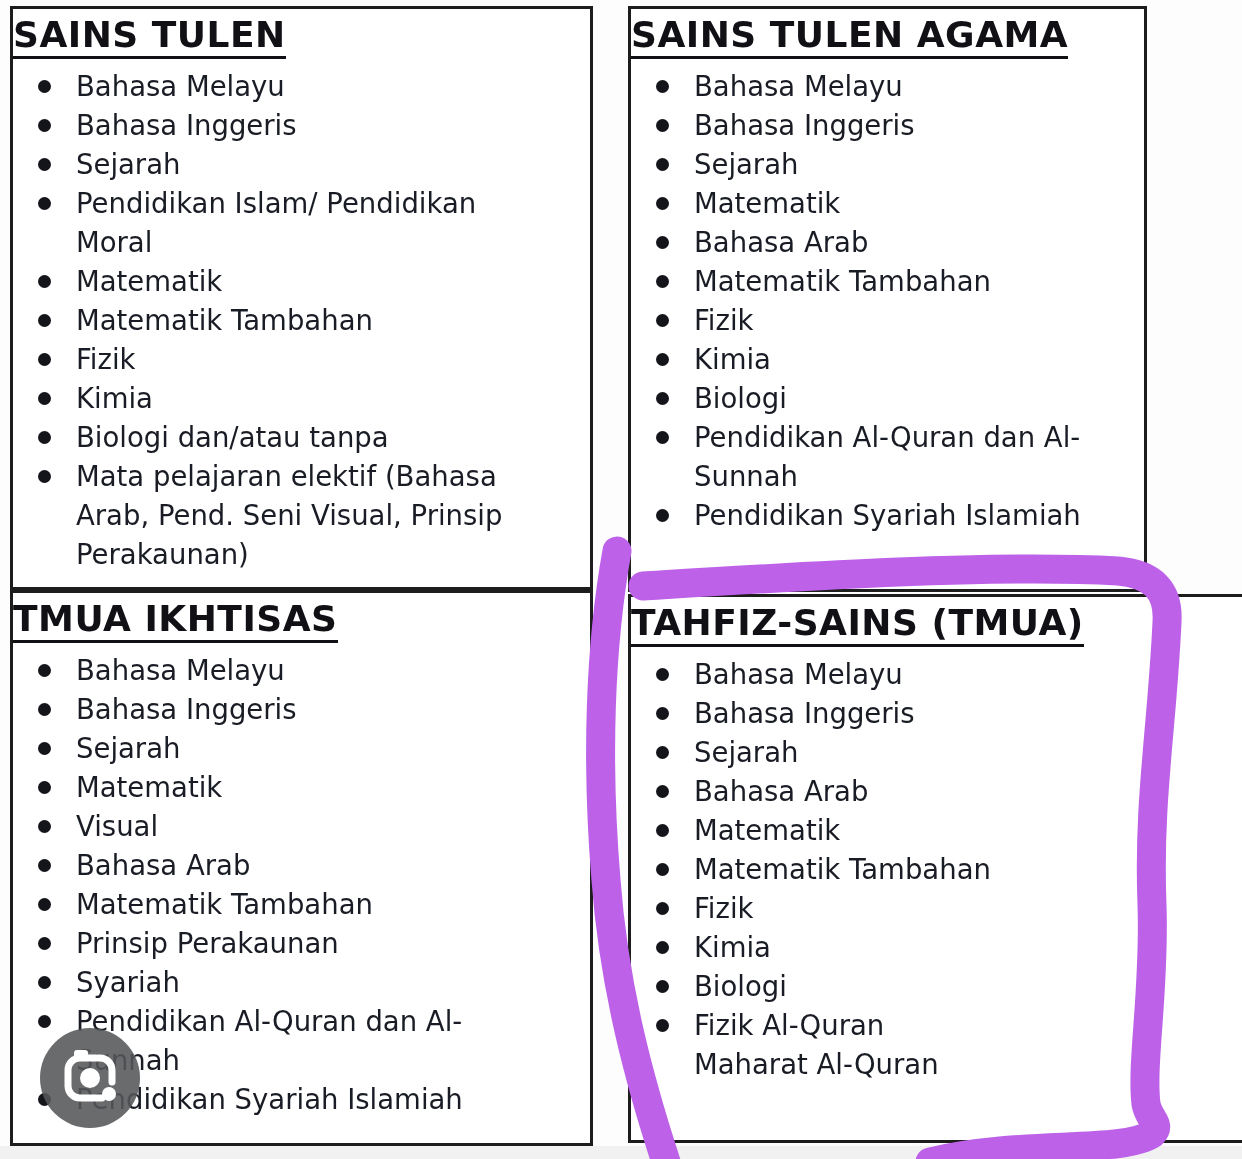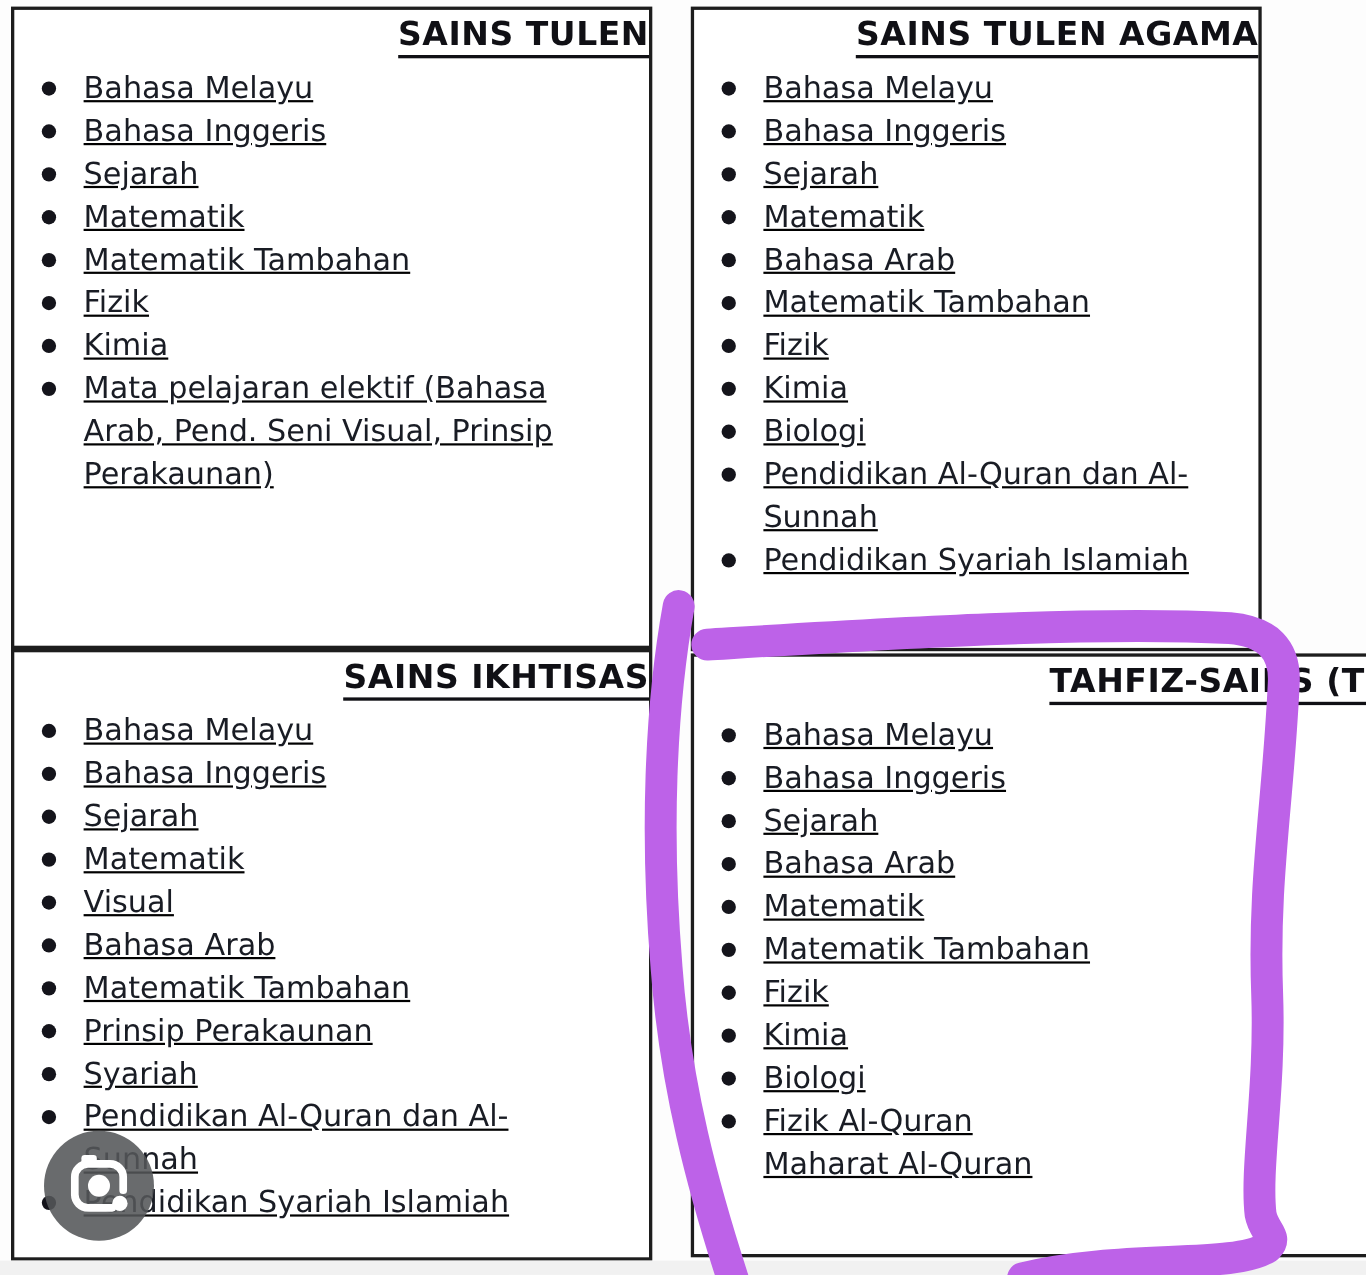--- a/index.html
+++ b/index.html
@@ -9,37 +9,36 @@
     font-family:"DejaVu Sans","Liberation Sans",sans-serif;
   }
   .page{position:absolute;inset:0;}
   .box{
     position:absolute;
     background:#ffffff;
     border:3px solid #1d1d1d;
     box-sizing:border-box;
   }
   .box-title{
-    text-align:right;
+    text-align:left;
     margin-top:5px;
-    font-size:30px;
+    font-size:36px;
     font-weight:bold;
     color:#101015;
     letter-spacing:0.5px;
   }
   .box-title .underline{
     display:inline-block;
     border-bottom:3px solid #101015;
     padding-bottom:1px;
   }
   ul.subject-list{
     list-style:none;
     margin:8px 0 0 0;
     padding:0 10px 0 63px;
-    text-decoration:underline;
   }
   ul.subject-list li{
     position:relative;
     font-size:27.5px;
     line-height:39px;
     color:#191c24;
     white-space:pre-line;
     font-weight:500;
   }
   ul.subject-list li::before{
@@ -85,24 +84,27 @@
 
   <div class="box" id="box-1">
     <div class="box-title">
       <span class="underline">SAINS TULEN</span>
     </div>
     <ul class="subject-list">
 
     <li>Bahasa Melayu</li>
         <li>Bahasa Inggeris</li>
         <li>Sejarah</li>
+        <li>Pendidikan Islam/ Pendidikan
+Moral</li>
         <li>Matematik</li>
         <li>Matematik Tambahan</li>
         <li>Fizik</li>
         <li>Kimia</li>
+        <li>Biologi dan/atau tanpa</li>
         <li>Mata pelajaran elektif (Bahasa
 Arab, Pend. Seni Visual, Prinsip
 Perakaunan)</li>
       </ul>
   </div>
 
   <div class="box" id="box-2">
     <div class="box-title">
       <span class="underline">SAINS TULEN AGAMA</span>
     </div>
@@ -118,21 +120,21 @@
         <li>Kimia</li>
         <li>Biologi</li>
         <li>Pendidikan Al-Quran dan Al-
 Sunnah</li>
         <li>Pendidikan Syariah Islamiah</li>
       </ul>
   </div>
 
   <div class="box" id="box-3">
     <div class="box-title">
-      <span class="underline">SAINS IKHTISAS</span>
+      <span class="underline">TMUA IKHTISAS</span>
     </div>
     <ul class="subject-list">
 
     <li>Bahasa Melayu</li>
         <li>Bahasa Inggeris</li>
         <li>Sejarah</li>
         <li>Matematik</li>
         <li>Visual</li>
         <li>Bahasa Arab</li>
         <li>Matematik Tambahan</li>

